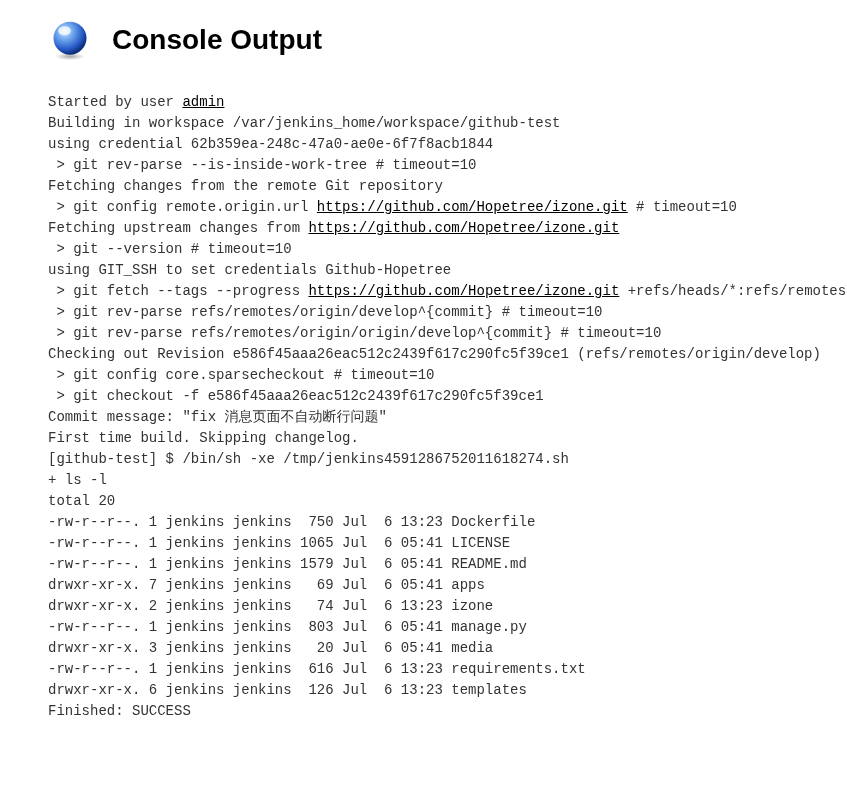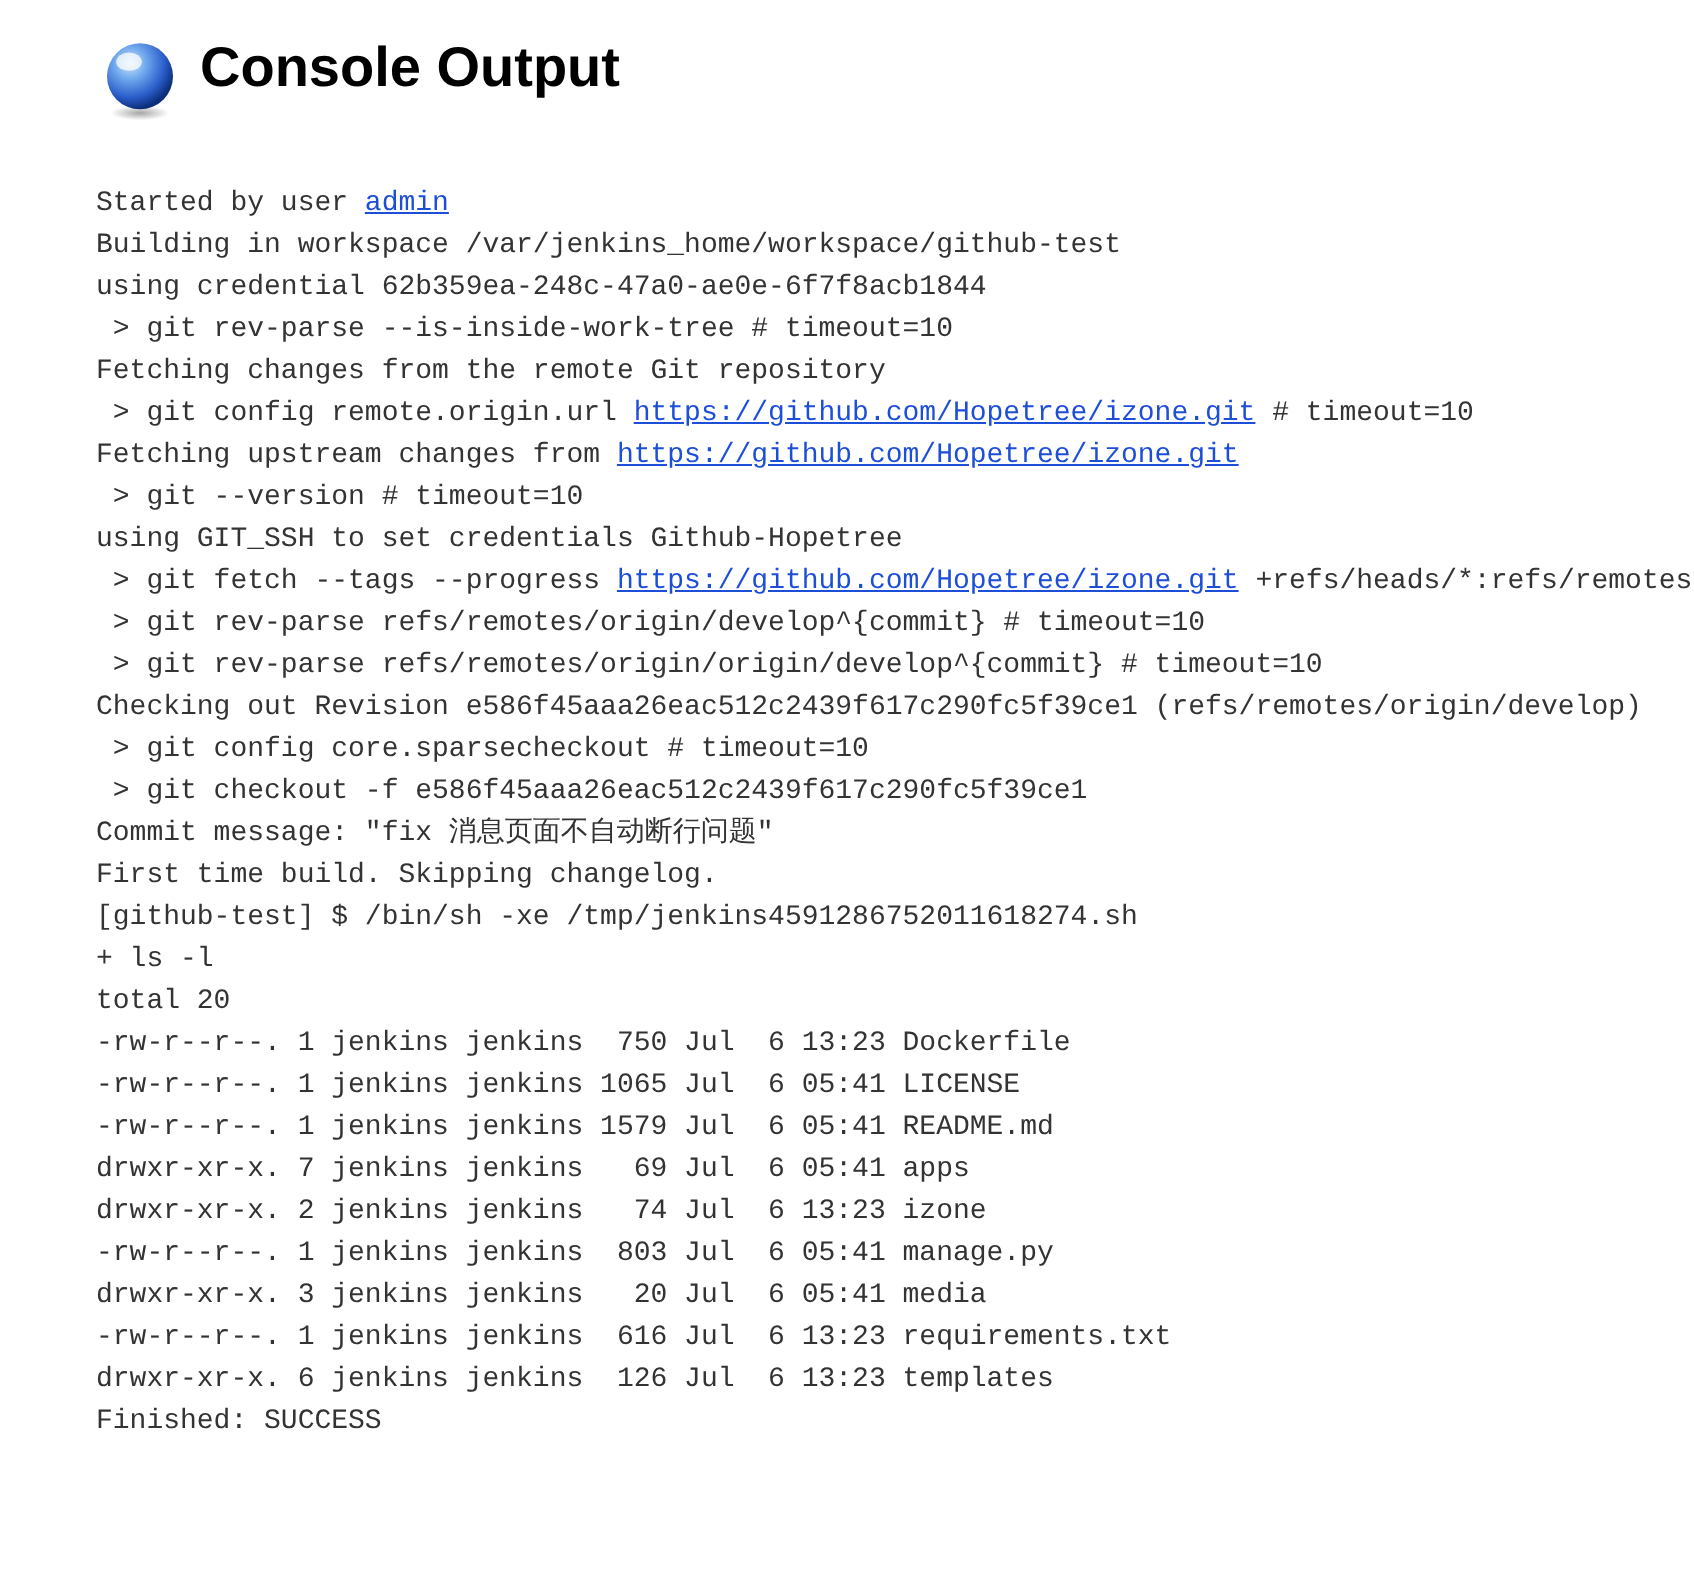--- a/index.html
+++ b/index.html
@@ -4,21 +4,23 @@
   <style>
     body {
       margin: 0;
       padding: 0;
       font-family: Arial, Helvetica, sans-serif;
       background: #ffffff;
       width: 847px;
     }
     .header {
       display: flex;
+      align-items: center;
       padding: 18px 0 0 48px;
+      gap: 12px;
     }
     .orb {
       width: 44px;
       height: 44px;
       margin-right: 8px;
       flex-shrink: 0;
     }
     .title {
       font-size: 28px;
       font-weight: bold;
@@ -27,21 +29,21 @@
     .console {
       font-family: "SimSun", "NSimSun", "Courier New", monospace;
       font-size: 14px;
       line-height: 21px;
       color: #333;
       padding: 30px 0 0 48px;
       white-space: pre;
       overflow: hidden;
     }
     .console a {
-      color: #1d4ed8;
+      color: #000000;
       text-decoration: underline;
     }
   </style>
 </head>
 <body>
 
 <div class="header">
   <span class="orb">
     <svg viewBox="0 0 48 48" width="44" height="44">
       <defs>

